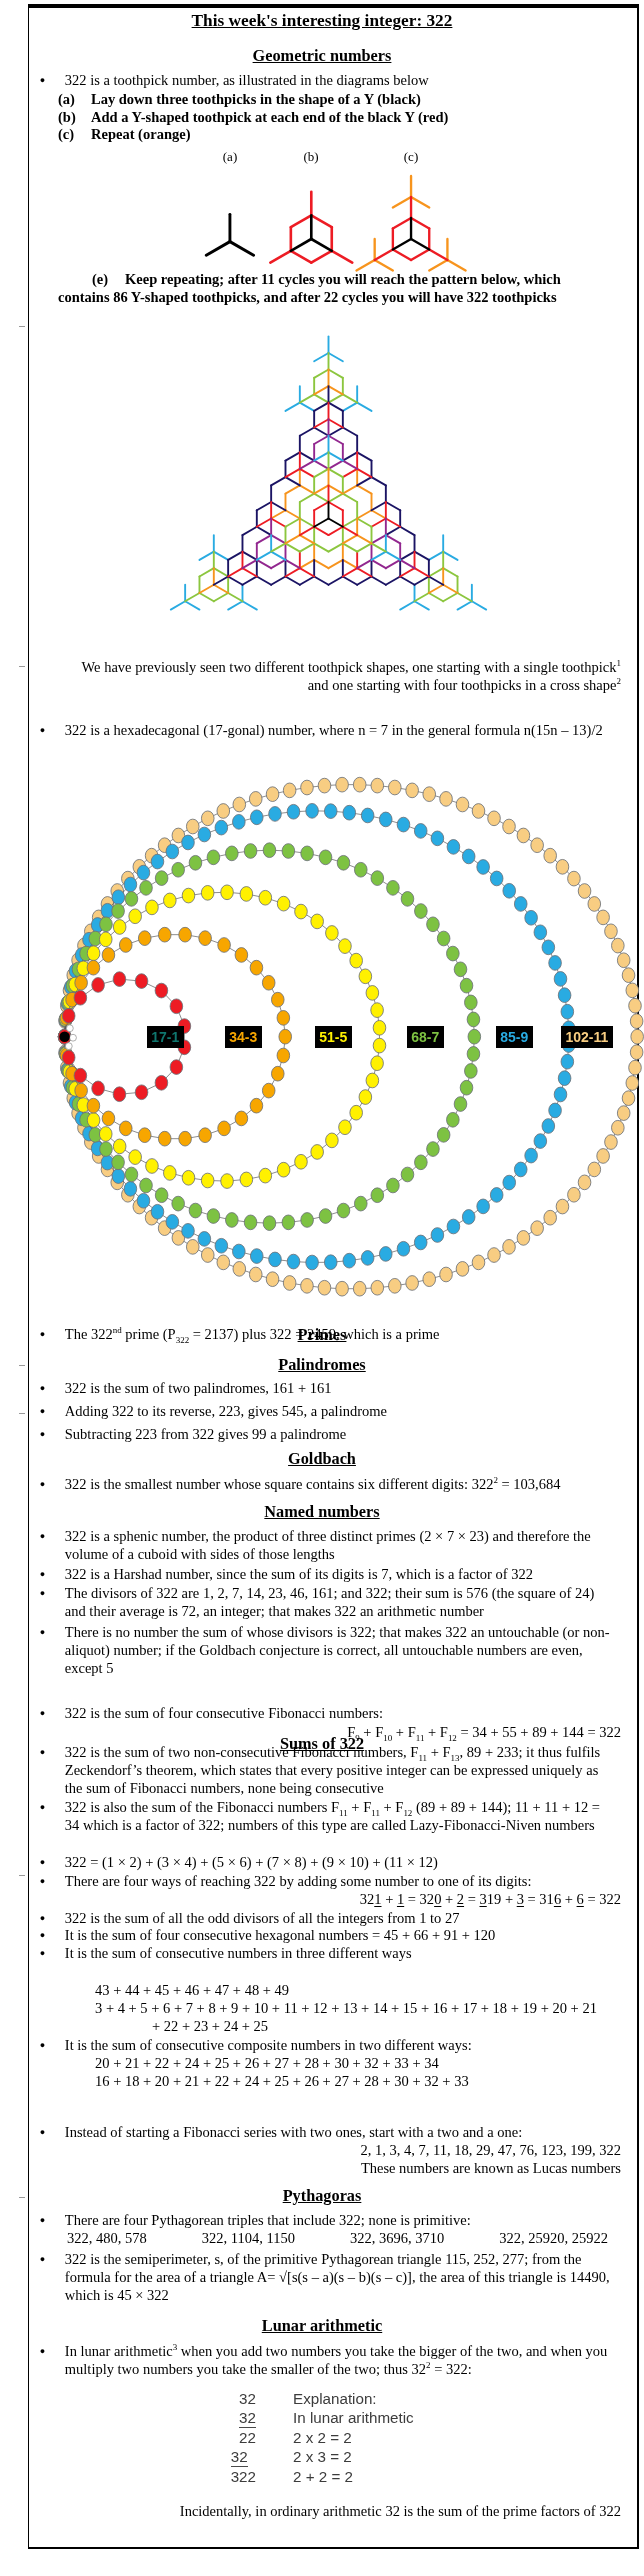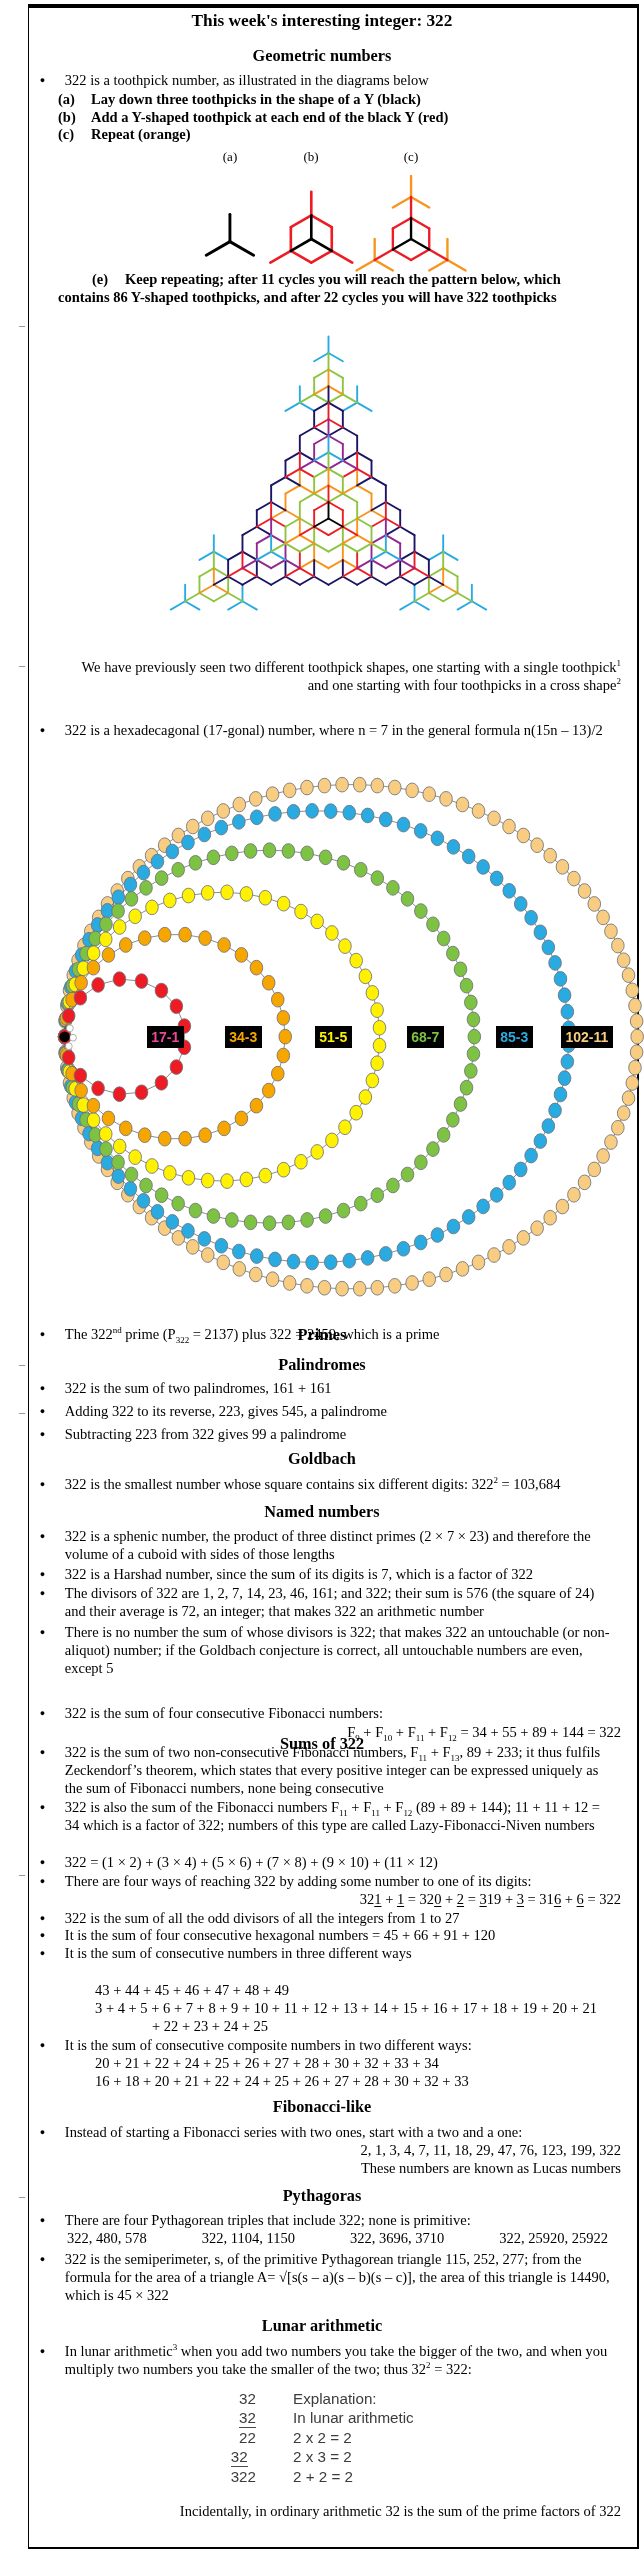--- a/index.html
+++ b/index.html
@@ -1,21 +1,21 @@
 <!DOCTYPE html>
 <html style="font-size:8.4px"><head>
 <meta charset="utf-8">
 <style>
   html,body{margin:0;padding:0;background:#ffffff;}
   .page{position:relative;width:644px;height:2576px;background:#fff;overflow:hidden;
         font-family:"Liberation Serif",serif;color:#000;}
   .border-box{position:absolute;left:28px;top:4.2px;width:608px;height:2539px;
         border-top:4.2px solid #000;border-left:1.6px solid #000;border-right:2.1px solid #000;border-bottom:2.6px solid #000;}
   .tick{position:absolute;left:19px;width:6.3px;height:1.1px;background:#9a9a9a;}
-  .abs{position:absolute;}
+  .abs{position:absolute;text-decoration:underline;}
   .title{left:0;width:644px;text-align:center;font-size:17.3px;font-weight:bold;}
   .heading{left:0;width:644px;text-align:center;font-size:16.3px;font-weight:bold;}
   .bullet{position:absolute;left:33px;width:581px;display:flex;}
   .bullet .dot{flex:0 0 25px;font-size:9px;line-height:18px;text-align:left;padding-left:6.8px;}
   .bullet .btxt{flex:1;font-size:14.5px;line-height:18px;}
   .step{position:absolute;left:58px;width:568px;font-size:14.5px;line-height:18px;font-weight:bold;}
   .step .slab{display:inline-block;width:33px;}
   .hang{padding-left:34px;text-indent:-34px;}
   .plain{position:absolute;left:58px;width:563px;font-size:14.5px;line-height:18px;text-align:right;}
   .dlabel{position:absolute;font-size:13px;transform:translateX(-50%);}
@@ -742,33 +742,33 @@
       <ellipse cx="227.38913866172024" cy="626.5307593924538" rx="12" ry="14" fill="#ED1C24" stroke="#6d7178" stroke-width="1.6"></ellipse>
       <ellipse cx="186.74008908569817" cy="615.467962049057" rx="12" ry="14" fill="#ED1C24" stroke="#6d7178" stroke-width="1.6"></ellipse>
       <ellipse cx="153.01397451962436" cy="591.1065208011214" rx="12" ry="14" fill="#ED1C24" stroke="#6d7178" stroke-width="1.6"></ellipse>
       <ellipse cx="130.76569361849906" cy="556.7365832805867" rx="12" ry="14" fill="#ED1C24" stroke="#6d7178" stroke-width="1.6"></ellipse>
       <circle cx="133" cy="501" r="6.5" fill="#fff" stroke="#999" stroke-width="1.5"></circle>
       <circle cx="139" cy="519" r="6.5" fill="#fff" stroke="#999" stroke-width="1.5"></circle>
       <circle cx="131" cy="535" r="6.5" fill="#fff" stroke="#999" stroke-width="1.5"></circle>
       <circle cx="123" cy="517" r="10" fill="#000"></circle>
     </svg>
   <div class="ring-label" style="top:1026px;right:460px">
-      <span style="color: #ec4899;">17-1</span>
+      <span style="color: #0f766e;">17-1</span>
     </div>
   <div class="ring-label" style="top:1026px;right:382px">
       <span style="color: rgb(247, 166, 0);">34-3</span>
     </div>
   <div class="ring-label" style="top:1026px;right:292px">
       <span style="color: rgb(255, 241, 0);">51-5</span>
     </div>
   <div class="ring-label" style="top:1026px;right:200px">
       <span style="color: rgb(125, 194, 66);">68-7</span>
     </div>
   <div class="ring-label" style="top:1026px;right:111px">
-      <span style="color: rgb(41, 171, 226);">85-3</span>
+      <span style="color: rgb(41, 171, 226);">85-9</span>
     </div>
   <div class="ring-label" style="top:1026px;right:31px">
       <span style="color: rgb(248, 205, 130);">102-11</span>
     </div>
 
   <div class="abs heading" style="top:1325px">Primes</div>
   <div class="bullet" style="top:1325px">
     <span class="dot">●</span>
     <span class="btxt">The 322<sup>nd</sup> prime (P<sub>322</sub> = 2137) plus 322 = 2459, which is a prime</span>
   </div>
@@ -849,21 +849,20 @@
   <div class="subline" style="top:1981px">43 + 44 + 45 + 46 + 47 + 48 + 49</div>
   <div class="subline" style="top:1999px">3 + 4 + 5 + 6 + 7 + 8 + 9 + 10 + 11 + 12 + 13 + 14 + 15 + 16 + 17 + 18 + 19 + 20 + 21</div>
   <div class="subline" style="top:2017px;left:152px">+ 22 + 23 + 24 + 25</div>
   <div class="bullet" style="top:2036px">
     <span class="dot">●</span>
       <span class="btxt">It is the sum of consecutive composite numbers in two different ways:</span>
     </div>
   <div class="subline" style="top:2054px">20 + 21 + 22 + 24 + 25 + 26 + 27 + 28 + 30 + 32 + 33 + 34</div>
   <div class="subline" style="top:2072px">16 + 18 + 20 + 21 + 22 + 24 + 25 + 26 + 27 + 28 + 30 + 32 + 33</div>
 
-  <div class="abs heading" style="top:2097px">Fibonacci-like</div>
   <div class="bullet" style="top:2123px">
     <span class="dot">●</span>
       <span class="btxt">Instead of starting a Fibonacci series with two ones, start with a two and a one:</span>
     </div>
   <div class="plain" style="top:2141px">2, 1, 3, 4, 7, 11, 18, 29, 47, 76, 123, 199, 322</div>
   <div class="plain" style="top:2159px">These numbers are known as Lucas numbers</div>
 
   <div class="abs heading" style="top:2186px">Pythagoras</div>
   <div class="bullet" style="top:2211px">
     <span class="dot">●</span>

